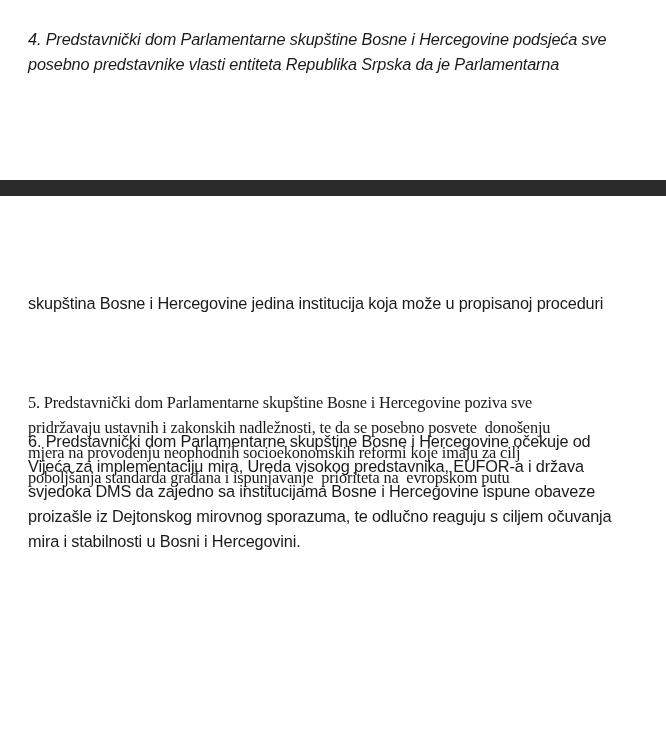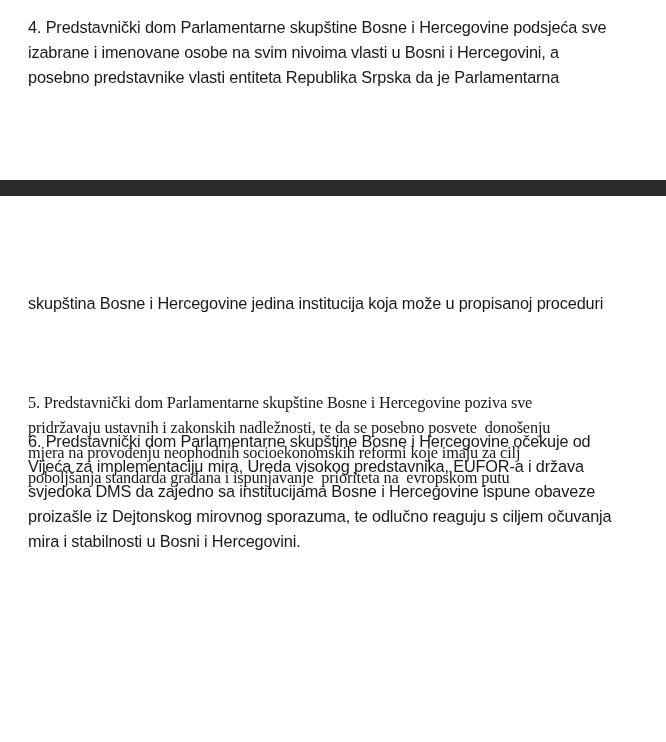--- a/index.html
+++ b/index.html
@@ -14,21 +14,21 @@
       overflow: hidden;
       font-family: "Liberation Sans", sans-serif;
       color: #1a1a1a;
     }
     .page {
       position: absolute;
       left: 0;
       width: 666px;
       background: #ffffff;
     }
-    .page-top { top: 4px; height: 226px; }
+    .page-top { top: 16px; height: 226px; font-style: italic; }
     .page-bottom { top: 196px; height: 464px; }
     .divider-band {
       position: absolute;
       left: 0;
       top: 180px;
       width: 666px;
       height: 16px;
       background: #2b2b2b;
     }
     .para {
@@ -49,21 +49,20 @@
     #p4cont { top: 95px; }
     #p5 { top: 194px; font-family: Liberation Serif, serif; }
     #p6 { top: 233px; }
   </style>
 </head>
 <body>
 
 <div class="page page-top">
   <p class="para" id="p4">
     <span class="line">4. Predstavnički dom Parlamentarne skupštine Bosne i Hercegovine podsjeća sve</span>
-    <span class="line">izabrane i imenovane osobe na svim nivoima vlasti u Bosni i Hercegovini, a</span>
     <span class="line">posebno predstavnike vlasti entiteta Republika Srpska da je Parlamentarna</span>
   </p>
 </div>
 
 <div class="divider-band"></div>
 
 <div class="page page-bottom">
   <p class="para" id="p4cont">
     <span class="line">skupština Bosne i Hercegovine jedina institucija koja može u propisanoj proceduri</span>
   </p>

